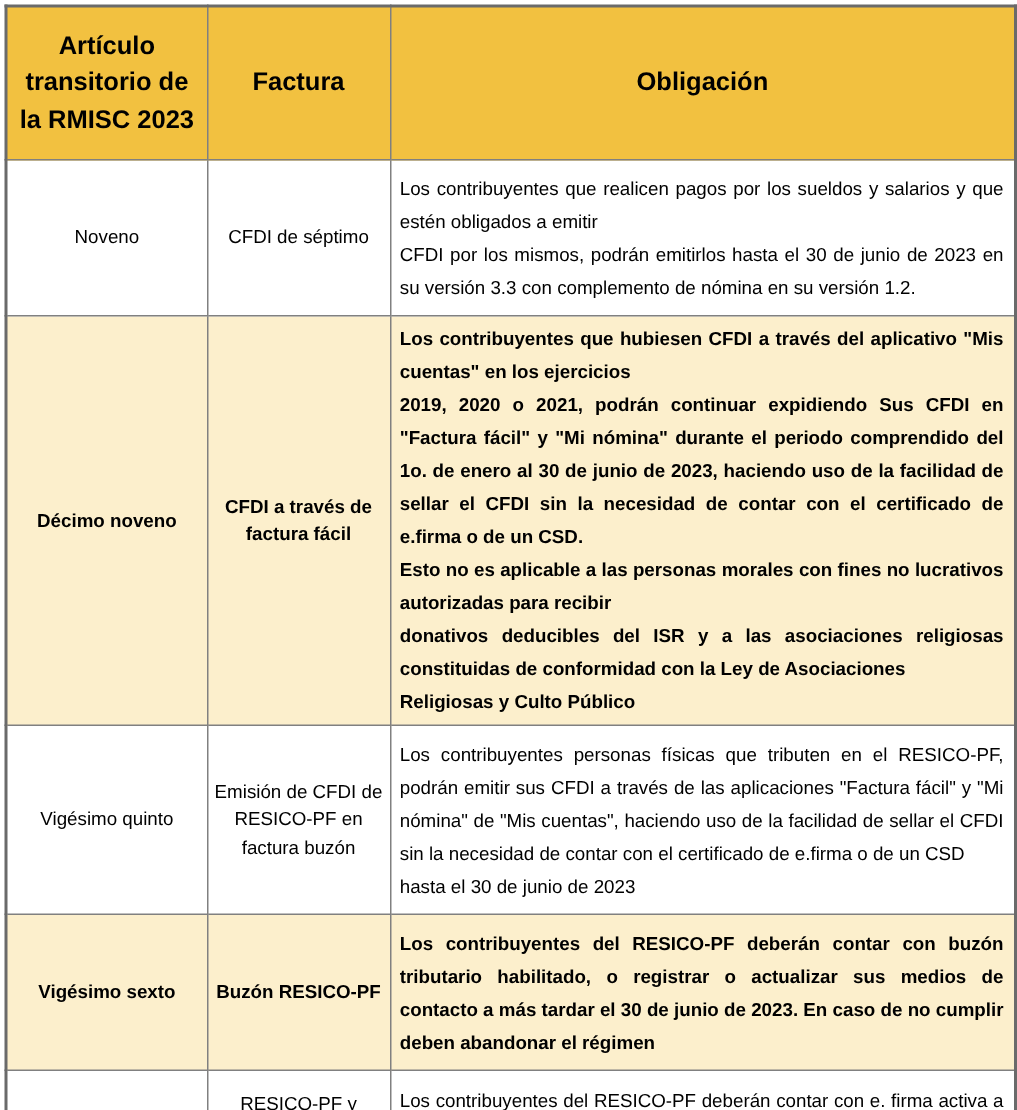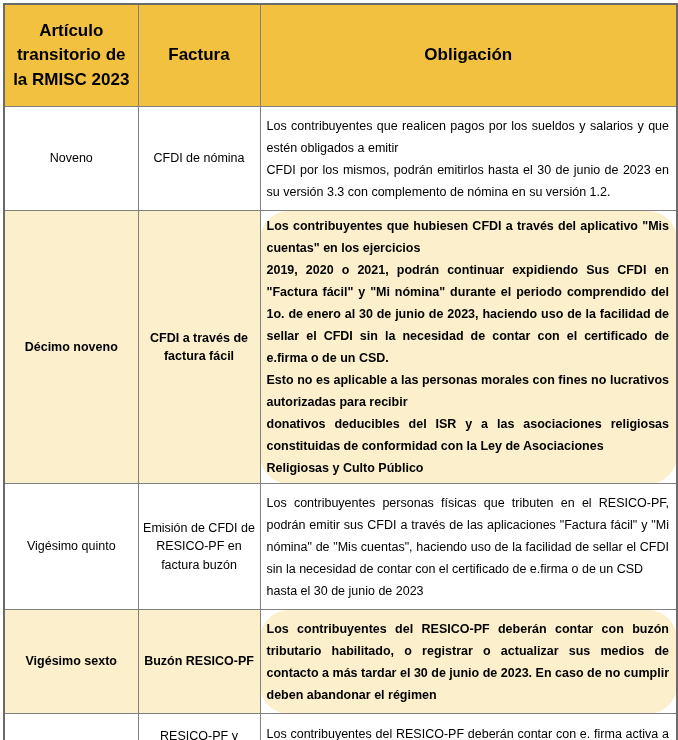--- a/index.html
+++ b/index.html
@@ -45,21 +45,20 @@
     text-align:center;
     line-height:1.45;
     padding:2px 4px;
   }
   td.col3{
     font-size:12.5px;
     text-align:justify;
     line-height:22px;
     padding:4px 7px 4px 6px;
     white-space:pre-line;
-    border-radius:29px;
   }
   tr.shaded td{background:var(--shaded-row-bg);font-weight:bold;}
   tbody tr:nth-child(1){height:104px;}
   tbody tr:nth-child(2){height:229px;}
   tbody tr:nth-child(3){height:126px;}
   tbody tr:nth-child(4){height:104px;}
   tbody tr:nth-child(5){height:64px;}
 </style>
 </head>
 <body>
@@ -74,21 +73,21 @@
     <thead>
       <tr>
         <th>Artículo transitorio de la RMISC 2023</th>
         <th>Factura</th>
         <th>Obligación</th>
       </tr>
     </thead>
     <tbody>
       <tr>
         <td class="col1">Noveno</td>
-        <td class="col2">CFDI de nómina</td>
+        <td class="col2">CFDI de séptimo</td>
         <td class="col3">Los contribuyentes que realicen pagos por los sueldos y salarios y que estén obligados a emitir
 CFDI por los mismos, podrán emitirlos hasta el 30 de junio de 2023 en su versión 3.3 con complemento de nómina en su versión 1.2.</td>
       </tr>
       <tr class="shaded">
         <td class="col1">Décimo noveno</td>
         <td class="col2">CFDI a través de factura fácil</td>
         <td class="col3">Los contribuyentes que hubiesen CFDI a través del aplicativo "Mis cuentas" en los ejercicios
 2019, 2020 o 2021, podrán continuar expidiendo Sus CFDI en "Factura fácil" y "Mi nómina" durante el periodo comprendido del 1o. de enero al 30 de junio de 2023, haciendo uso de la facilidad de sellar el CFDI sin la necesidad de contar con el certificado de e.firma o de un CSD.
 Esto no es aplicable a las personas morales con fines no lucrativos autorizadas para recibir
 donativos deducibles del ISR y a las asociaciones religiosas constituidas de conformidad con la Ley de Asociaciones

